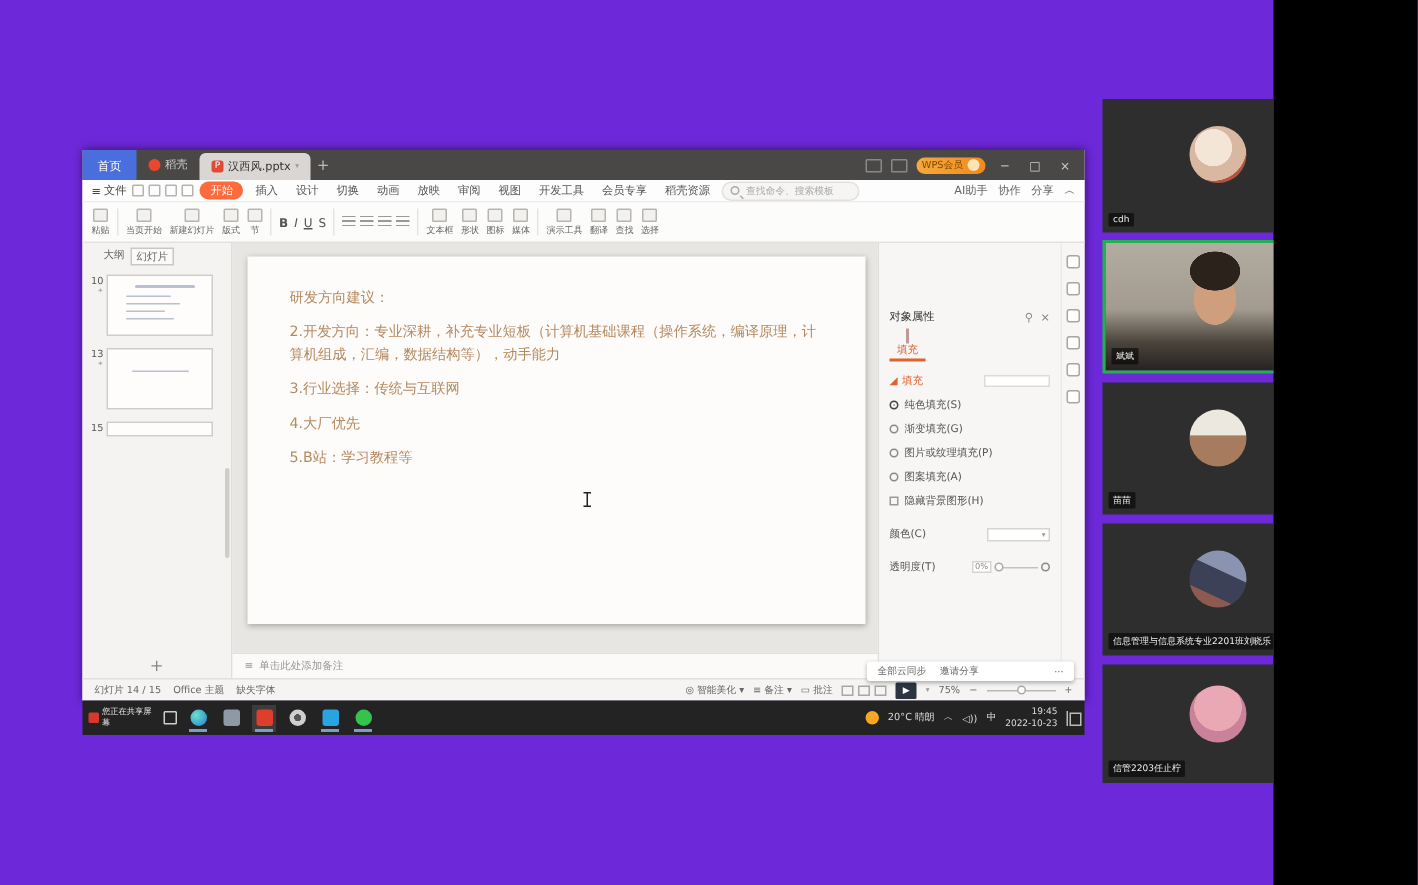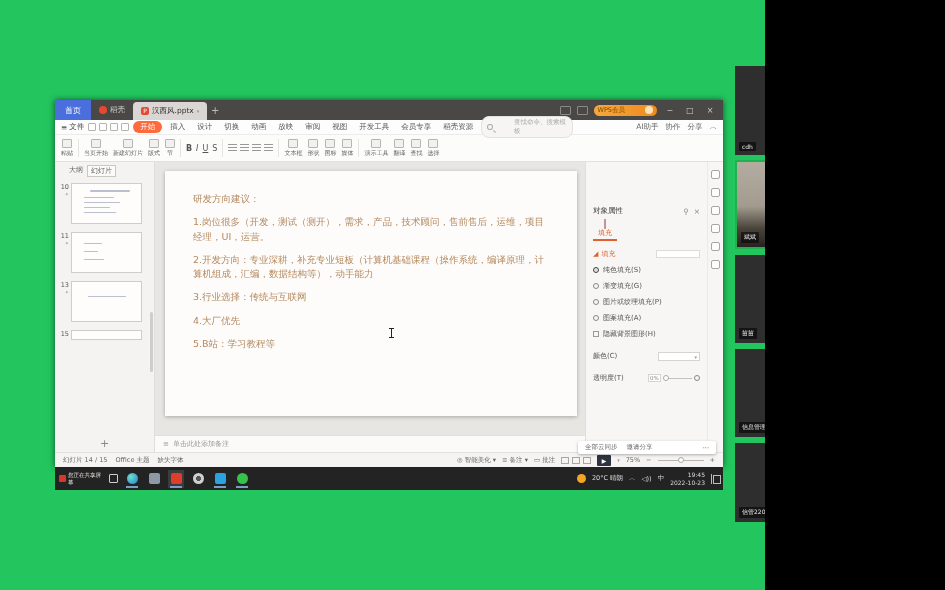--- a/index.html
+++ b/index.html
@@ -1,42 +1,42 @@
 <!DOCTYPE html>
 <html><head>
 <meta charset="utf-8">
 <style>
   * { margin:0; padding:0; box-sizing:border-box; }
   body { background:#000; font-family:"DejaVu Sans","Liberation Sans",sans-serif; }
-  .stage { position:relative; width:765px; height:590px; background:#22c55e; overflow:hidden; }
+  .stage { position:relative; width:849px; height:590px; background:#6d28d9; overflow:hidden; }
 
   
   .wps { position:absolute; left:55px; top:100px; width:668px; height:367px; background:#fff; font-size:8px; color:#333; box-shadow:0 0 6px rgba(0,0,0,.6); }
 
   .titlebar { height:20px; background:#4a4846; display:flex; align-items:stretch; color:#ddd; }
   .home-btn { width:36px; background:#4a6fdc; color:#fff; display:flex; align-items:center; justify-content:center; font-size:8px; }
   .ttab { display:flex; align-items:center; gap:3px; padding:0 8px; font-size:7.5px; color:#ccc; }
   .ttab.active { background:#d9d6d4; color:#333; border-radius:4px 4px 0 0; margin-top:2px; }
   .tabic { width:8px; height:8px; border-radius:2px; display:inline-block; }
   .tabic.docer { background:#e8492e; border-radius:50%; }
   .tabic.ppt { background:#e34a35; color:#fff; font-size:6px; line-height:8px; text-align:center; }
   .newtab { width:16px; display:flex; align-items:center; justify-content:center; color:#bbb; font-size:10px; }
   .tb-right { margin-left:auto; display:flex; align-items:center; gap:6px; padding-right:6px; }
   .tb-mini { width:11px; height:9px; border:1px solid #8b8986; border-radius:1px; }
-  .user-pill { background:linear-gradient(90deg,#f7a83c,#f08a1d); color:#7a4a00; border-radius:8px; font-size:6.5px; padding:1px 4px; display:flex; align-items:center; gap:20px; }
+  .user-pill { background:linear-gradient(90deg,#f7a83c,#f08a1d); color:#7a4a00; border-radius:8px; font-size:6.5px; padding:1px 4px; display:flex; align-items:center; gap:3px; }
   .user-pill .av { width:8px; height:8px; border-radius:50%; background:#fde4b8; }
   .winctl { color:#ccc; font-size:8px; width:14px; text-align:center; }
 
   .menurow { height:15px; background:#fdfdfd; border-bottom:1px solid #ececec; display:flex; align-items:center; gap:4px; padding:0 6px; font-size:7.5px; color:#555; }
   .file-btn { display:flex; gap:2px; align-items:center; color:#444; }
   .qat { display:flex; gap:3px; }
   .qat i { width:8px; height:8px; border:1px solid #b5b3b0; border-radius:1px; display:inline-block; }
   .menu-item { padding:1px 4px; white-space:nowrap;text-align:center; }
   .menu-item.active { background:#fe6a3b; color:#fff; border-radius:8px; padding:1px 7px; }
-  .ribbon-search { display:flex; align-items:center; gap:21px; border:1px solid #e3e1df; border-radius:8px; background:#f6f5f4; color:#aaa; font-size:6.5px; padding:1px 5px; width:92px; }
+  .ribbon-search { display:flex; align-items:center; gap:4px; border:1px solid #e3e1df; border-radius:8px; background:#f6f5f4; color:#aaa; font-size:6.5px; padding:1px 5px; width:92px; }
   .lens { width:6px; height:6px; border:1px solid #aaa; border-radius:50%; position:relative; }
   .lens:after { content:""; position:absolute; width:3px; height:1px; background:#aaa; transform:rotate(45deg); left:5px; top:6px; }
   .menu-right { margin-left:auto; display:flex; gap:7px; align-items:center; color:#666; }
 
   .toolbar { height:27px; background:#fcfcfb; border-bottom:1px solid #e3e1df; display:flex; align-items:center; gap:5px; padding:0 6px; color:#777; }
   .tbtn { display:flex; flex-direction:column; align-items:center; gap:1px; font-size:6px; color:#666; white-space:nowrap; }
   .tbtn .ic { width:10px; height:9px; border:1px solid #b7b5b2; border-radius:1px; background:#f2f1ef; }
   .tsep { width:1px; height:18px; background:#e6e4e2; }
   .fmt { display:flex; gap:4px; font-size:8px; color:#555; align-items:center; }
   .fmt b { font-weight:bold; } .fmt i { font-style:italic; } .fmt u { text-decoration:underline; }
@@ -284,45 +284,36 @@
           <span class="tmeta"><span>10</span><span class="star">✦</span></span>
           <span class="tbox">
             <span class="tl" style="left:18px;top:6px;width:40px"></span>
             <span class="tl" style="left:12px;top:13px;width:30px;height:1px"></span>
             <span class="tl" style="left:12px;top:18px;width:36px;height:1px"></span>
             <span class="tl" style="left:12px;top:23px;width:26px;height:1px"></span>
             <span class="tl" style="left:12px;top:28px;width:32px;height:1px"></span>
           </span>
         </div>
         <div class="thumb">
-          <span class="tmeta"><span>11</span><span class="star">✦</span></span>
-          <span class="tbox">
-            <span class="tl" style="left:12px;top:10px;width:18px;height:1px"></span>
-            <span class="tl" style="left:12px;top:18px;width:14px;height:1px"></span>
-            <span class="tl" style="left:12px;top:26px;width:20px;height:1px"></span>
-          </span>
-        </div>
-        <div class="thumb">
           <span class="tmeta"><span>13</span><span class="star">✦</span></span>
           <span class="tbox">
             <span class="tl" style="left:16px;top:14px;width:38px;height:1px"></span>
           </span>
         </div>
         <div class="thumb" style="margin-bottom:0">
           <span class="tmeta"><span>15</span></span>
           <span class="tbox" style="height:10px"></span>
         </div>
         <span class="thumb-scroll"></span>
         <div class="add-slide">+</div>
       </div>
 
       <div class="canvas">
         <div class="slide">
           <p>研发方向建议：</p>
-          <p>1.岗位很多（开发，测试（测开），需求，产品，技术顾问，售前售后，运维，项目经理，UI，运营。</p>
           <p>2.开发方向：专业深耕，补充专业短板（计算机基础课程（操作系统，编译原理，计算机组成，汇编，数据结构等），动手能力</p>
           <p>3.行业选择：传统与互联网</p>
           <p>4.大厂优先</p>
           <p>5.B站：学习教程等</p>
           <span class="ibeam"></span>
         </div>
         <div class="notesbar">
           <span>≡</span>
           <span>单击此处添加备注</span>
         </div>

